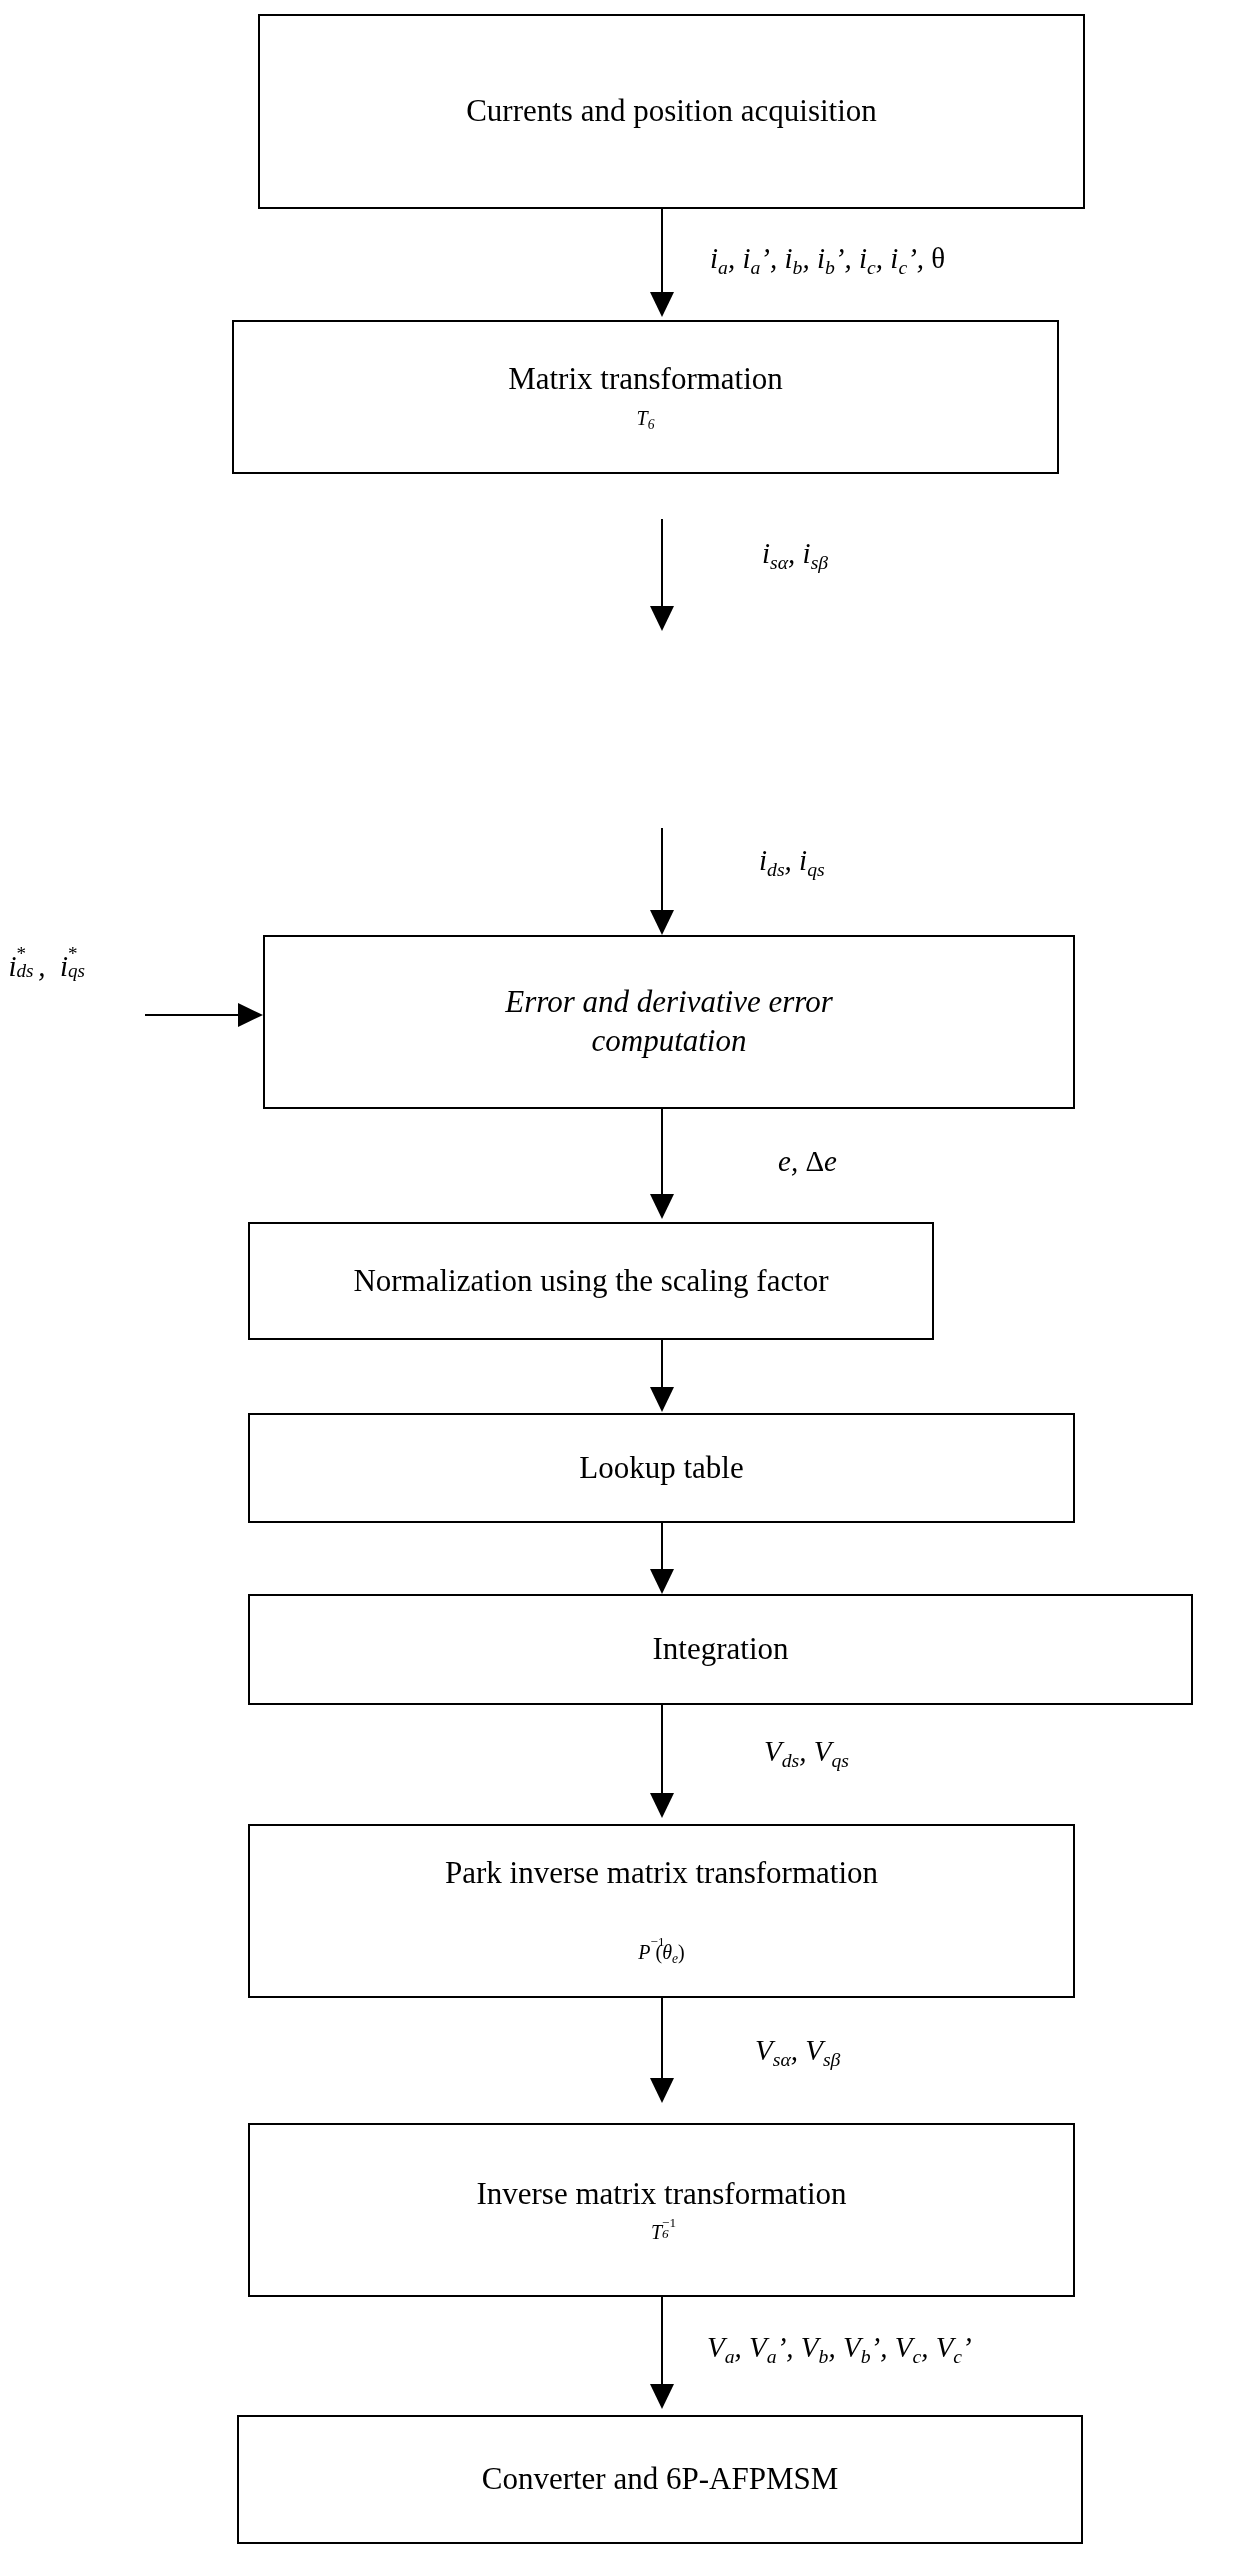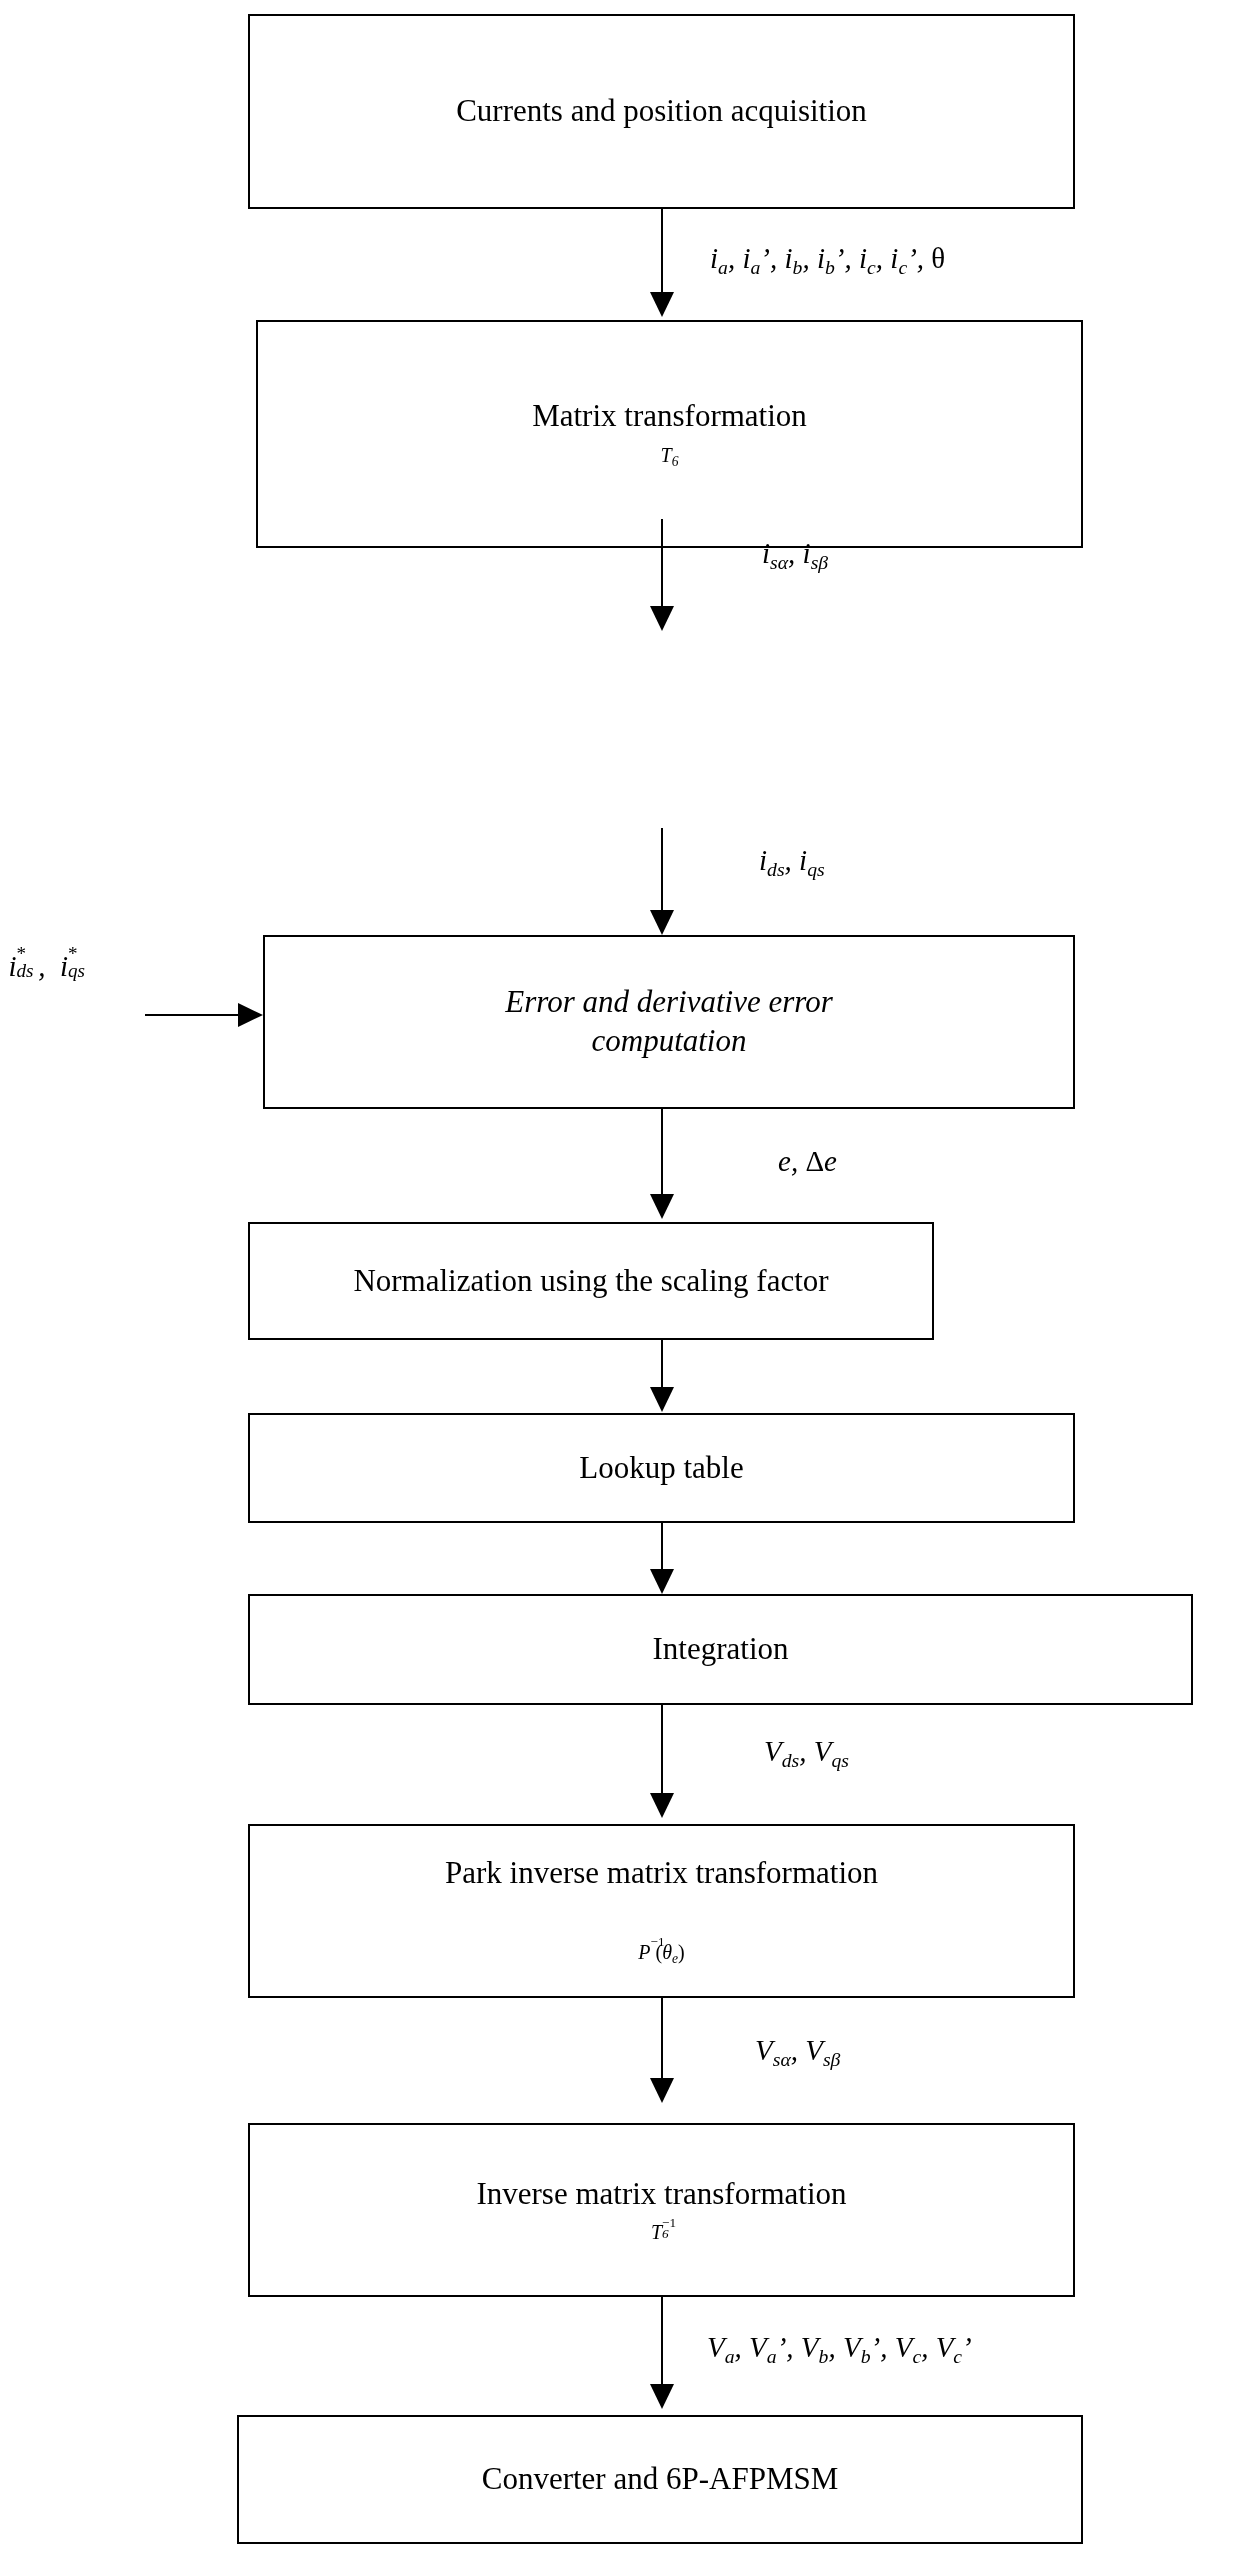--- a/index.html
+++ b/index.html
@@ -109,31 +109,31 @@
     font-size: 0.66em;
     font-style: italic;
     white-space: nowrap;
   }
 </style>
 </head>
 <body>
 
 <div id="canvas">
 
-  <div class="box" style="left:248px; top:14px; width:827px; height:195px;">
+  <div class="box" style="left:258px; top:14px; width:827px; height:195px;">
     <span class="box-line t-main">Currents and position acquisition</span>
   </div>
 
   <div class="conn conn-v" style="left:661px; top:209px; width:2.1px; height:90px;"></div>
   <div class="arrowhead-down" style="left:650px; top:292px;"></div>
   <div class="edge-label" style="left:710px; top:244px;">
     <span class="var">i</span><sub>a</sub>, <span class="var">i</span><sub>a</sub>’, <span class="var">i</span><sub>b</sub>, <span class="var">i</span><sub>b</sub>’, <span class="var">i</span><sub>c</sub>, <span class="var">i</span><sub>c</sub>’, <span class="upright">θ</span>
   </div>
 
-  <div class="box" style="left:256px; top:320px; width:827px; height:228px;">
+  <div class="box" style="left:232px; top:320px; width:827px; height:154px;">
     <span class="box-line t-main">Matrix transformation</span>
     <span class="box-line t-sub">
       <span class="var">T</span><sub>6</sub>
     </span>
   </div>
 
   <div class="conn conn-v" style="left:661px; top:519px; width:2.1px; height:94px;"></div>
   <div class="arrowhead-down" style="left:650px; top:606px;"></div>
   <div class="edge-label" style="left:762px; top:539px;">
     <span class="var">i</span><sub>sα</sub>, <span class="var">i</span><sub>sβ</sub>

